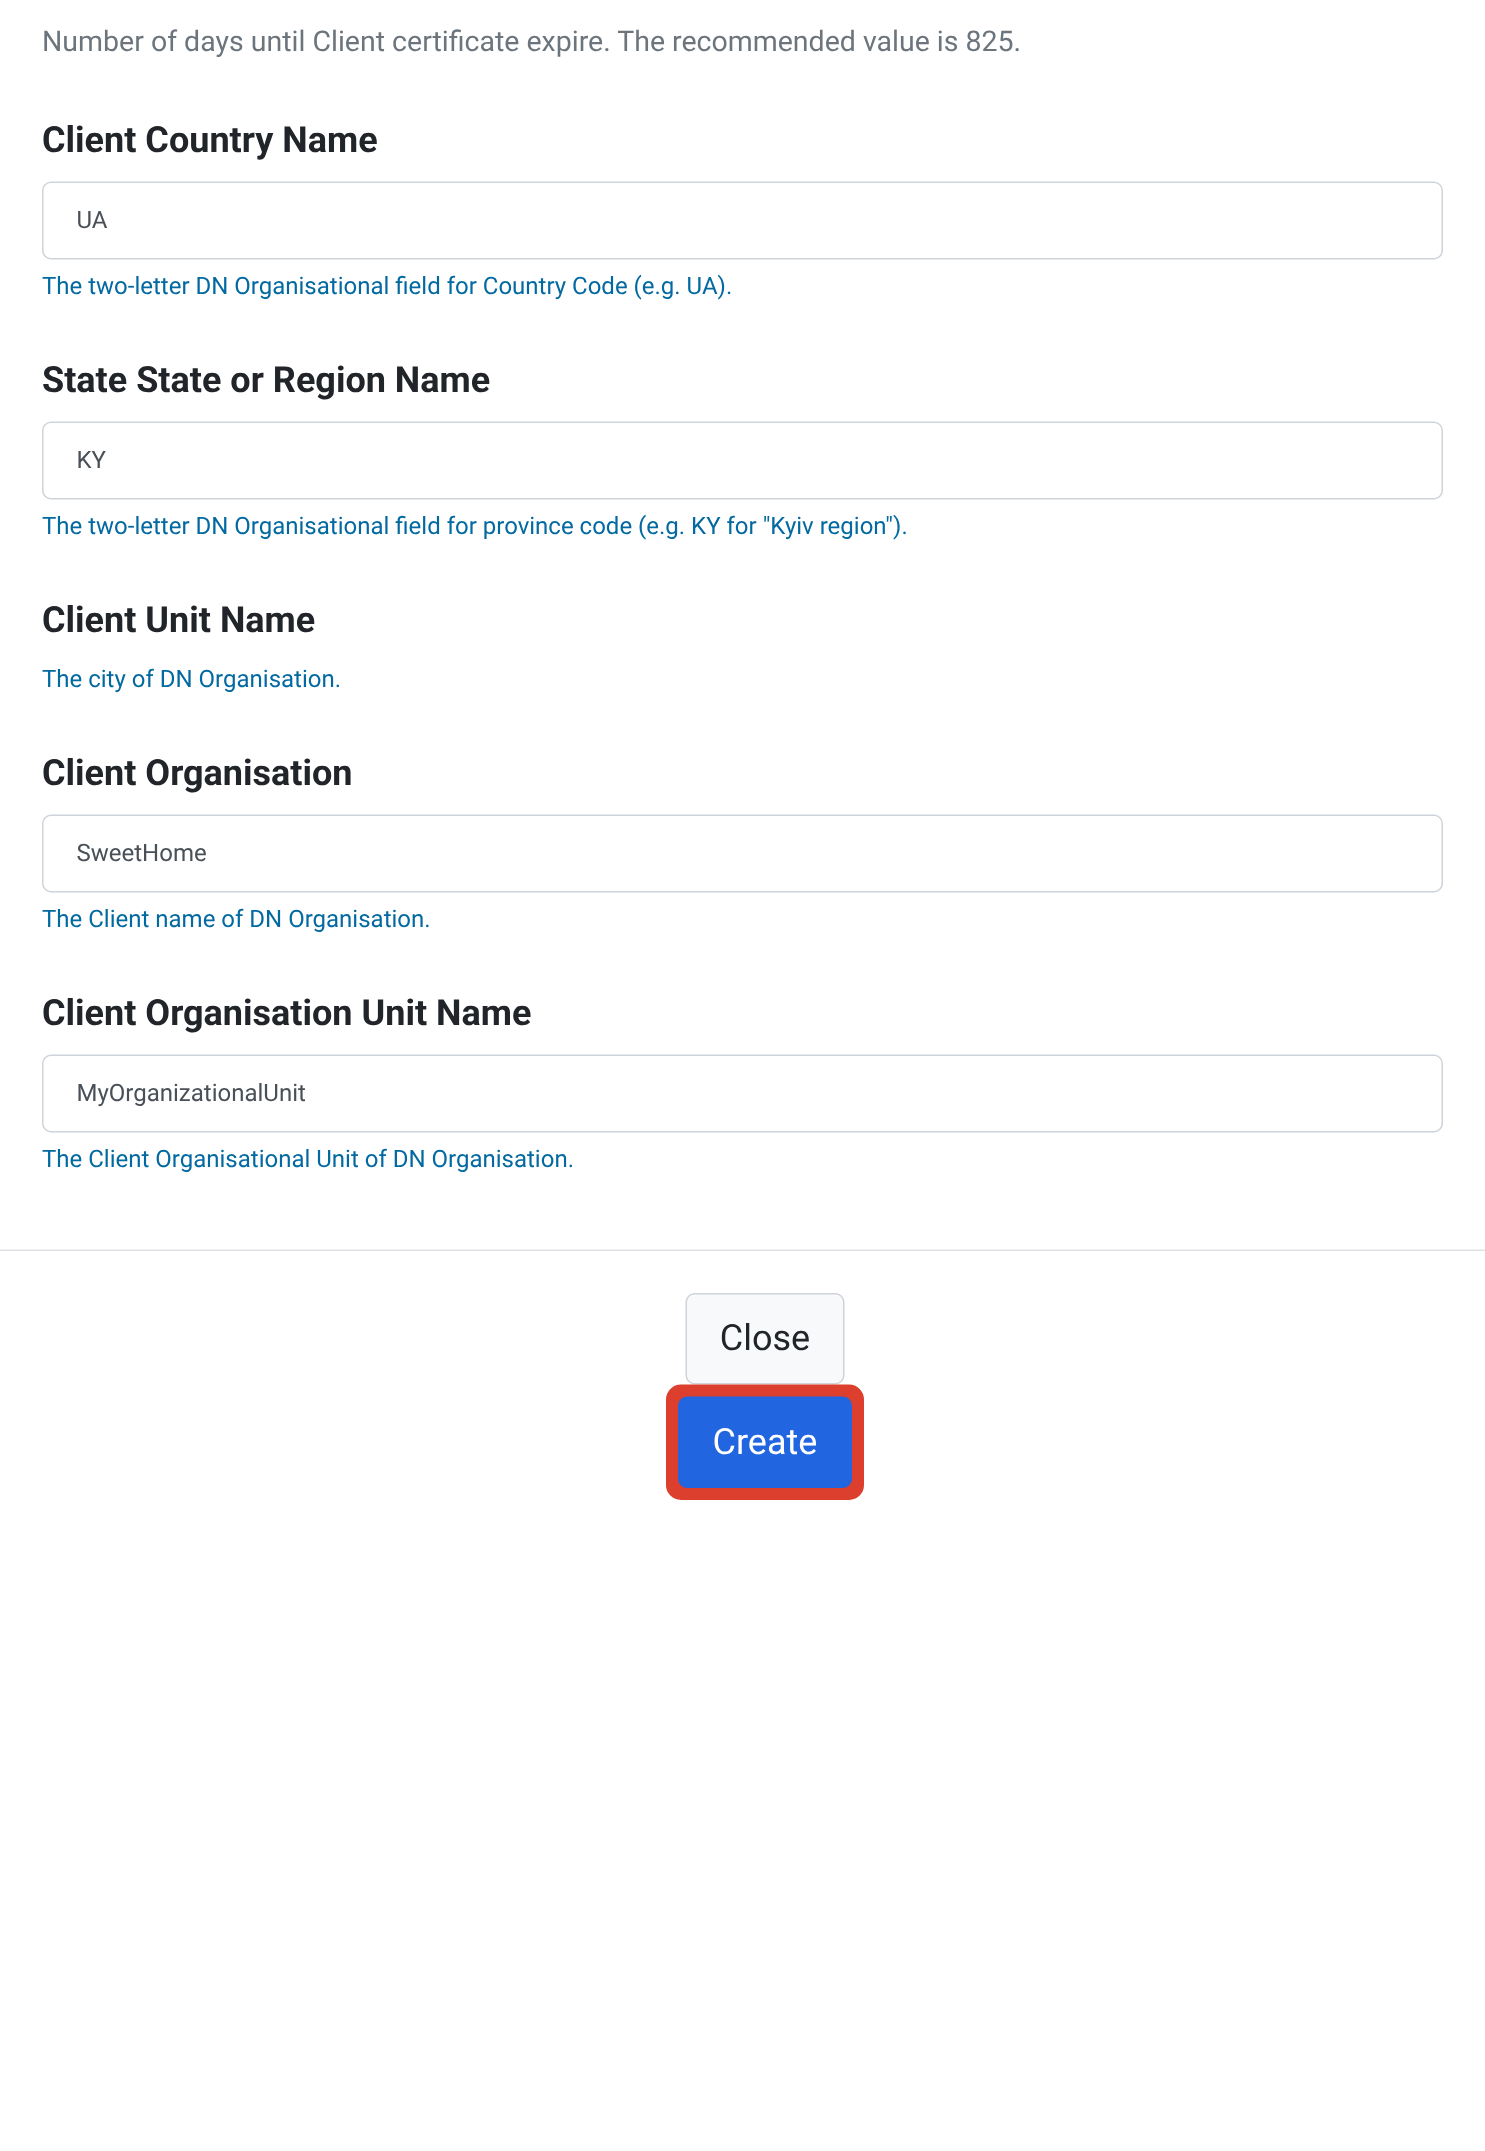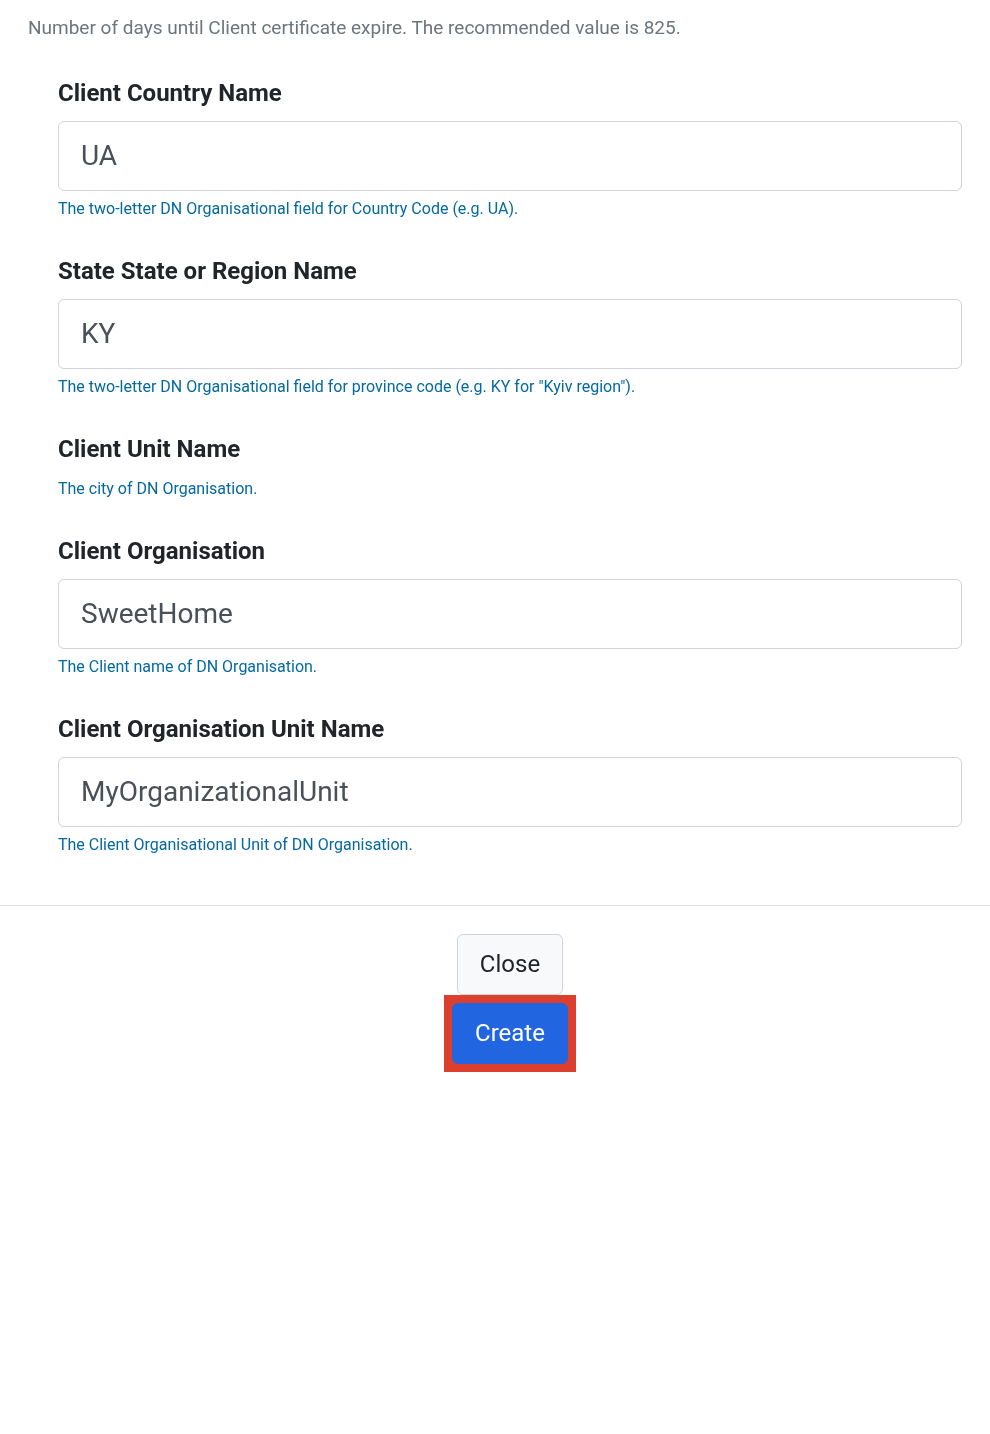--- a/index.html
+++ b/index.html
@@ -24,33 +24,32 @@
       margin-top: 6px;
     }
     .intro-help {
       color: #6c757d;
       font-size: 19px;
       line-height: 1.5;
       padding-top: 14px;
     }
     .form-group {
       margin-top: 36px;
-      margin-left: 30px;
     }
     .form-label {
       font-weight: 700;
       font-size: 24px;
       color: #212529;
       display: block;
       margin-bottom: 14px;
     }
     .form-input {
       width: 100%;
       padding: 13px 22px;
-      font-size: 28px;
+      font-size: 16px;
       line-height: 1.5;
       color: #495057;
       background-color: #fff;
       border: 1px solid #ced4da;
       border-radius: 6px;
       outline: none;
       font-family: inherit;
     }
     .footer-divider {
       border: none;
@@ -73,21 +72,21 @@
       line-height: 1.3;
     }
     .btn-close {
       background-color: #f8f9fa;
       border: 1px solid #ced4da;
       color: #212529;
     }
     .btn-create-wrapper {
       background-color: #dc3f2d;
       padding: 8px;
-      border-radius: 0;
+      border-radius: 10px;
       display: inline-block;
     }
     .btn-create {
       background-color: #2166e0;
       border: 1px solid #2166e0;
       color: #ffffff;
       padding: 14px 22px;
     }
   </style>
 </head>

